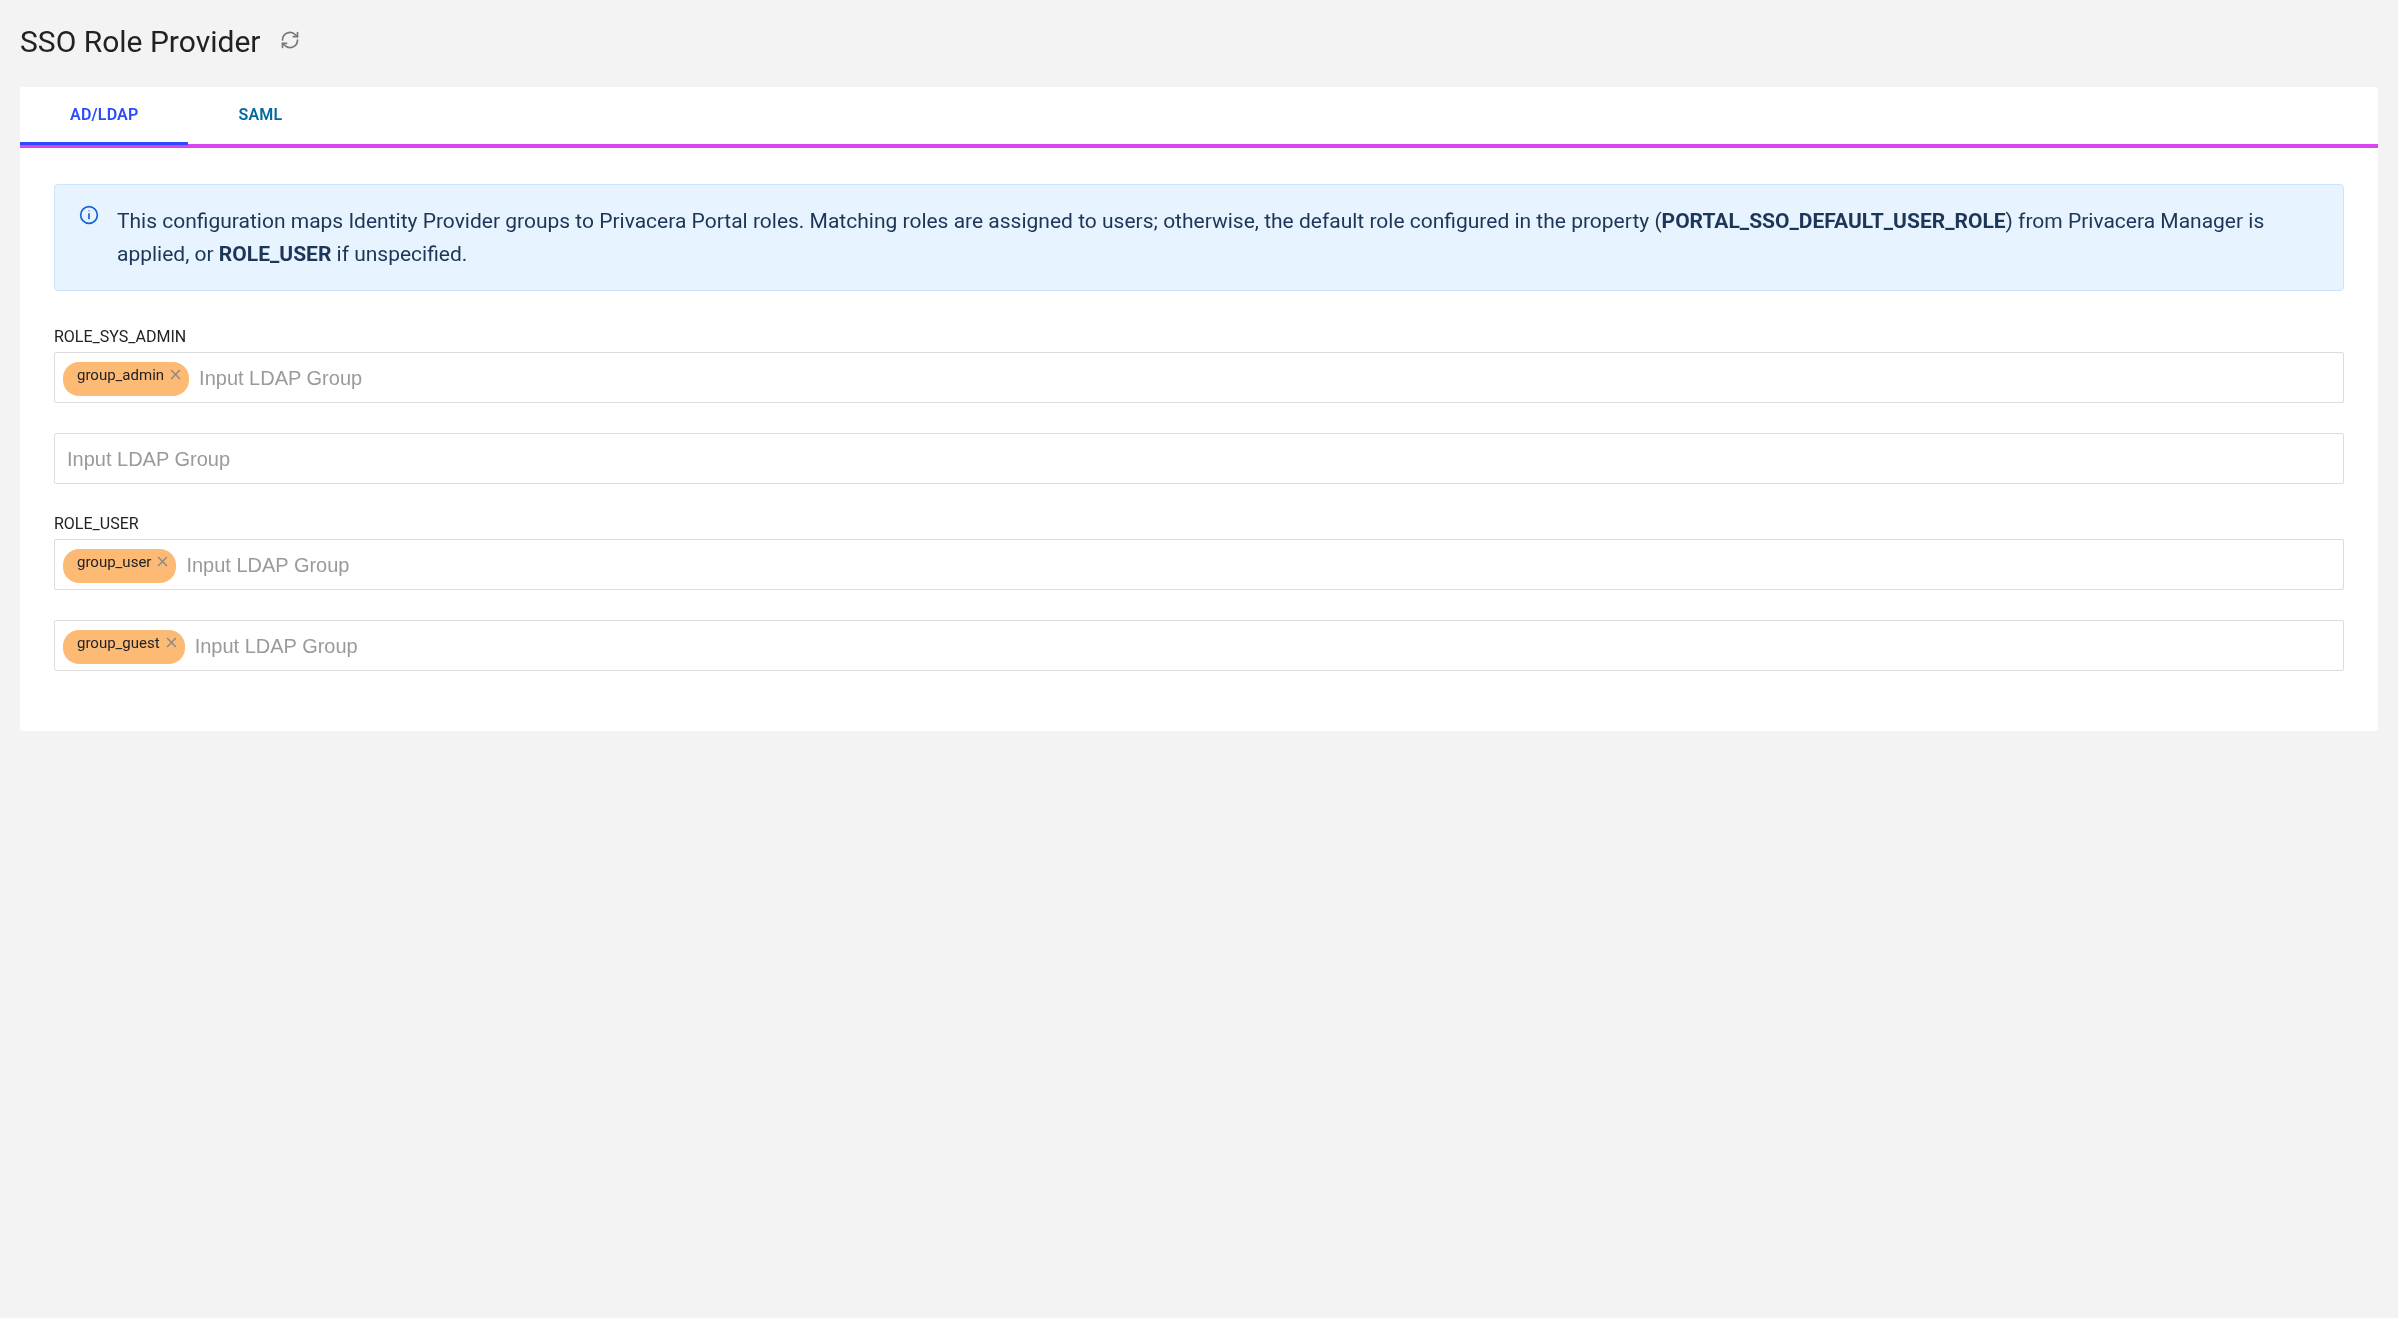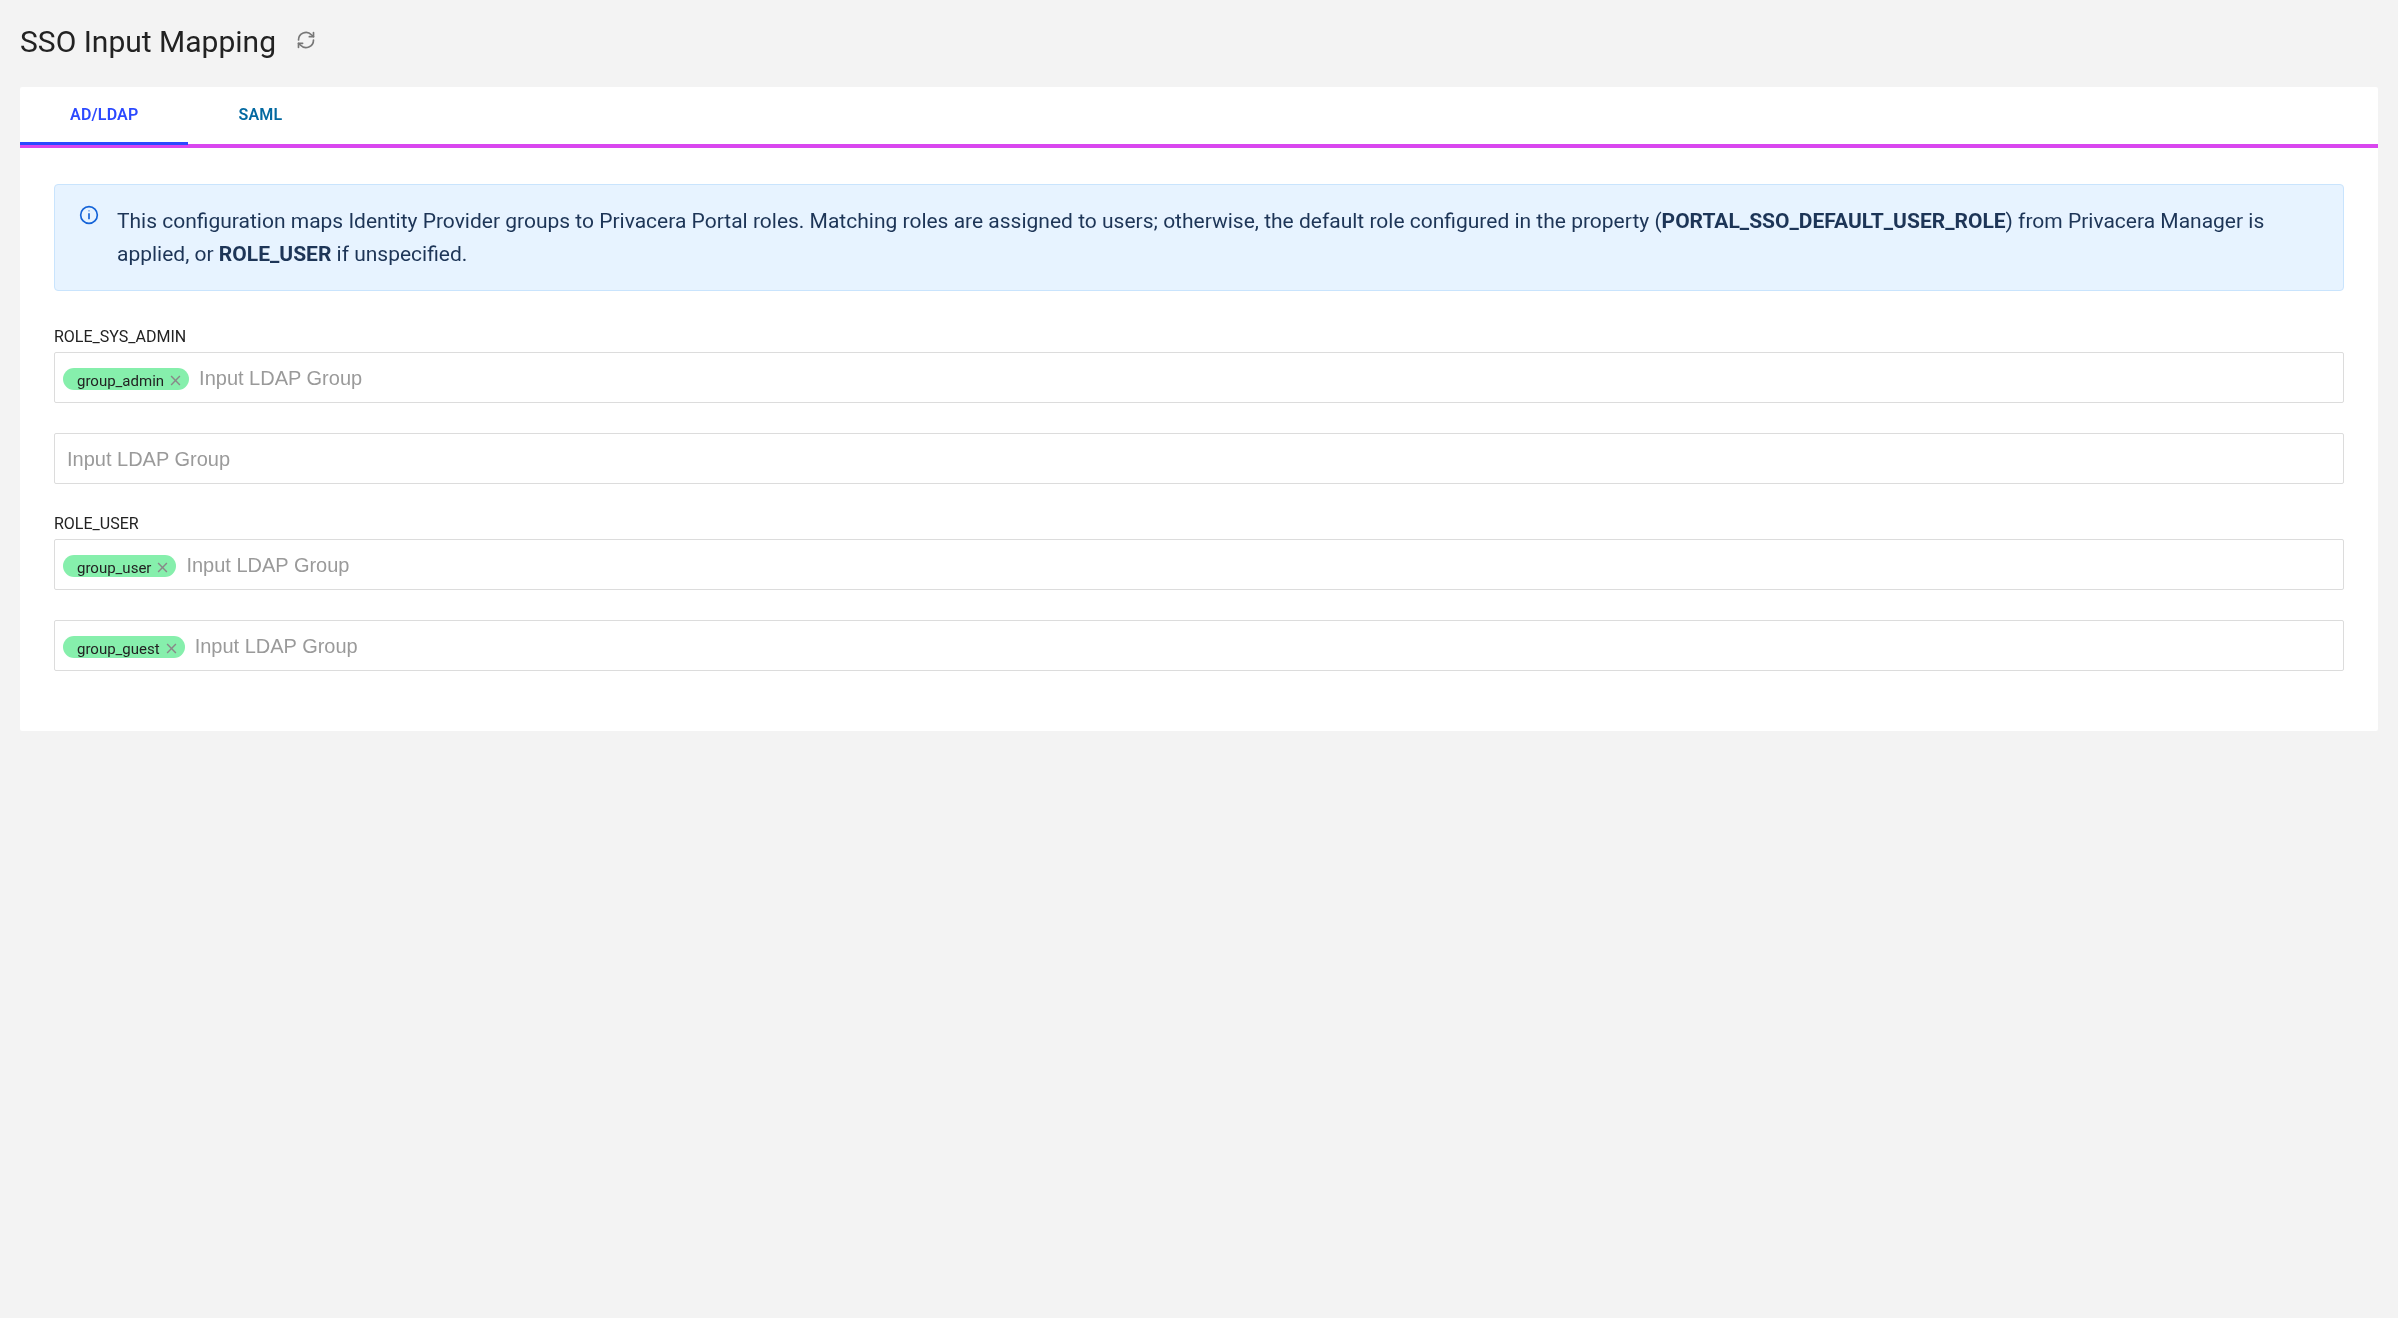--- a/index.html
+++ b/index.html
@@ -99,23 +99,23 @@
     border-radius: 2px;
     padding: 6px 8px 4px 8px;
     display: flex;
     flex-wrap: wrap;
     align-items: center;
     min-height: 40px;
   }
   .tag {
     display: inline-flex;
     align-items: center;
-    background: #86efac;
+    background: #fdba74;
     border-radius: 16px;
-    padding: 4px 8px 0 14px;
+    padding: 4px 8px 12px 14px;
     font-size: 15px;
     color: #222;
     margin: 2px 6px 2px 0;
   }
   .tag-remove {
     margin-left: 6px;
     color: #888;
     cursor: pointer;
     font-size: 13px;
     display: inline-flex;
@@ -133,21 +133,21 @@
     background: transparent;
   }
   .tag-input input::placeholder { color: #9a9a9a; }
 </style>
 </head>
 <body>
 
 <div class="page">
 
   <div class="page-header">
-    <h1 class="page-title">SSO Input Mapping</h1>
+    <h1 class="page-title">SSO Role Provider</h1>
     <button class="refresh-btn" aria-label="Refresh">
       <span>
         <svg viewBox="0 0 24 24" fill="none" stroke="currentColor" stroke-width="2" stroke-linecap="round" stroke-linejoin="round">
           <path d="M3 12a9 9 0 0 1 15.5-6.3L21 8"></path>
           <path d="M21 3v5h-5"></path>
           <path d="M21 12a9 9 0 0 1-15.5 6.3L3 16"></path>
           <path d="M3 21v-5h5"></path>
         </svg>
       </span>
     </button>

